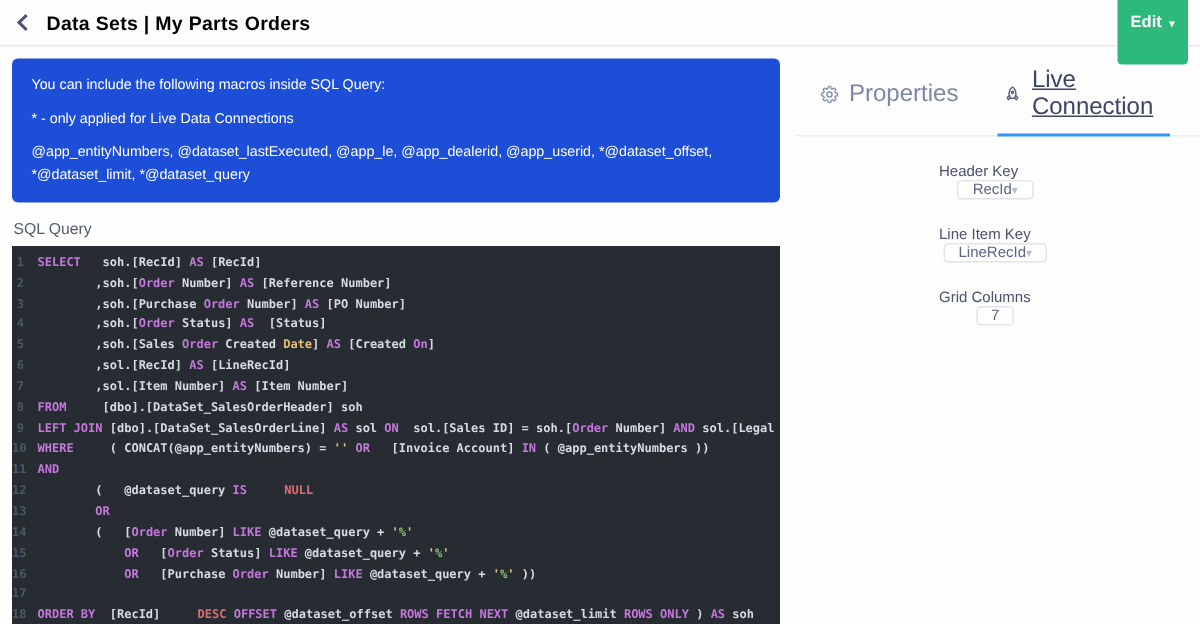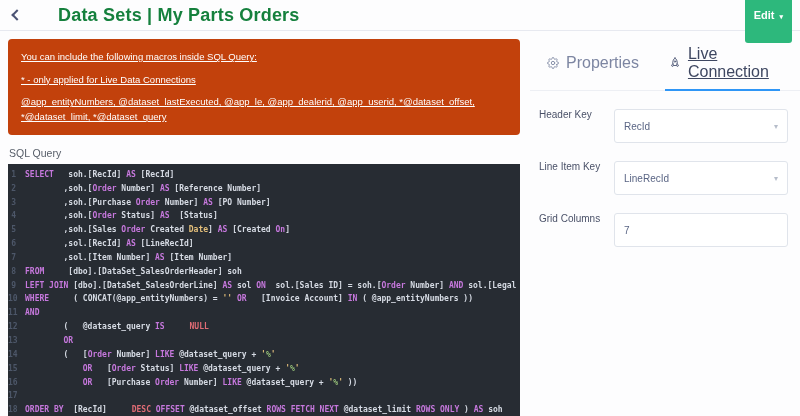--- a/index.html
+++ b/index.html
@@ -13,35 +13,35 @@
   
   .header {
     height:31px; display:flex; align-items:center;
     padding:0 8px 0 13px; background:#fdfdfe;
     border-bottom:1px solid #e7e9f0;
   }
   .back-chevron {
     width:8px; height:8px; border-left:2px solid #4a5273; border-bottom:2px solid #4a5273;
     transform:rotate(45deg); margin-right:10px; cursor:pointer; flex:none;
   }
-  .page-title { font-size:18px; font-weight:700; color:#15803d; letter-spacing:.2px;margin-left:27px; }
+  .page-title { font-size:13px; font-weight:700; color:#000000; letter-spacing:.2px; }
   .edit-btn {
     margin-left:auto; background:#2db87c; color:#fff; border:none; border-radius:3px;
     font-size:11px; font-weight:700; padding:22px 9px; display:flex; align-items:center; gap:5px;
     cursor:pointer; font-family:inherit;
   }
   .edit-caret { font-size:7px; line-height:1; position:relative; top:1px; }
 
   .layout { display:flex; align-items:flex-start; }
   .left-pane { width:530px; flex:none; }
 
   
   .info-box {
-    margin:8px 10px 0 8px; background:#c2410c; border-radius:4px;
-    color:#ffffff; padding:11px 13px 10px; font-size:9.5px; line-height:1.55;text-decoration:underline;
+    margin:8px 10px 0 8px; background:#1d4ed8; border-radius:4px;
+    color:#ffffff; padding:11px 13px 10px; font-size:9.5px; line-height:1.55;
   }
   .info-box p { margin:0; }
   .info-box p + p { margin-top:8px; }
 
   
   .sql-label { font-size:10.5px; color:#565d68; margin:12px 0 5px 9px; }
   .editor {
     margin-left:8px; width:512px; height:258px; background:#272c33;
     overflow:hidden; padding-top:4px; cursor:text;
     font-family:"DejaVu Sans Mono", monospace; font-size:8px; font-weight:bold;
@@ -62,26 +62,26 @@
   .tab {
     display:flex; align-items:center; gap:7px; font-size:16px; color:#7d86a2;
     padding-bottom:9px; margin-right:30px; cursor:pointer; position:relative;
   }
   .tab.active { color:#3e4761;text-decoration:underline; }
   .tab.active::after {
     content:""; position:absolute; left:-4px; right:-10px; bottom:-1px; height:2px; background:#2f96f6;
   }
   .tab svg { display:block; }
 
-  .field-row { display:flex; align-items:flex-start; margin:18px 12px 0 9px; }
+  .field-row { display:flex; align-items:center; margin:18px 12px 0 9px;flex-direction:column; }
   .field-label { width:75px; flex:none; font-size:10px; color:#4a5168; }
   .field-box {
     flex:1; height:22px; border:1px solid #e0e4eb; border-radius:3px; background:#fff;
     display:flex; align-items:center; justify-content:space-between;
-    padding:16px 9px; font-size:10px; color:#5a6584; cursor:pointer;
+    padding:0 9px; font-size:10px; color:#5a6584; cursor:pointer;
   }
   .field-box.plain { cursor:text; }
   .dd-caret { color:#b6bdca; font-size:8px; }
 </style>
 </head>
 <body>
 
 <div class="header">
   <span class="back-chevron"></span>
   <span class="page-title">Data Sets | My Parts Orders</span>

